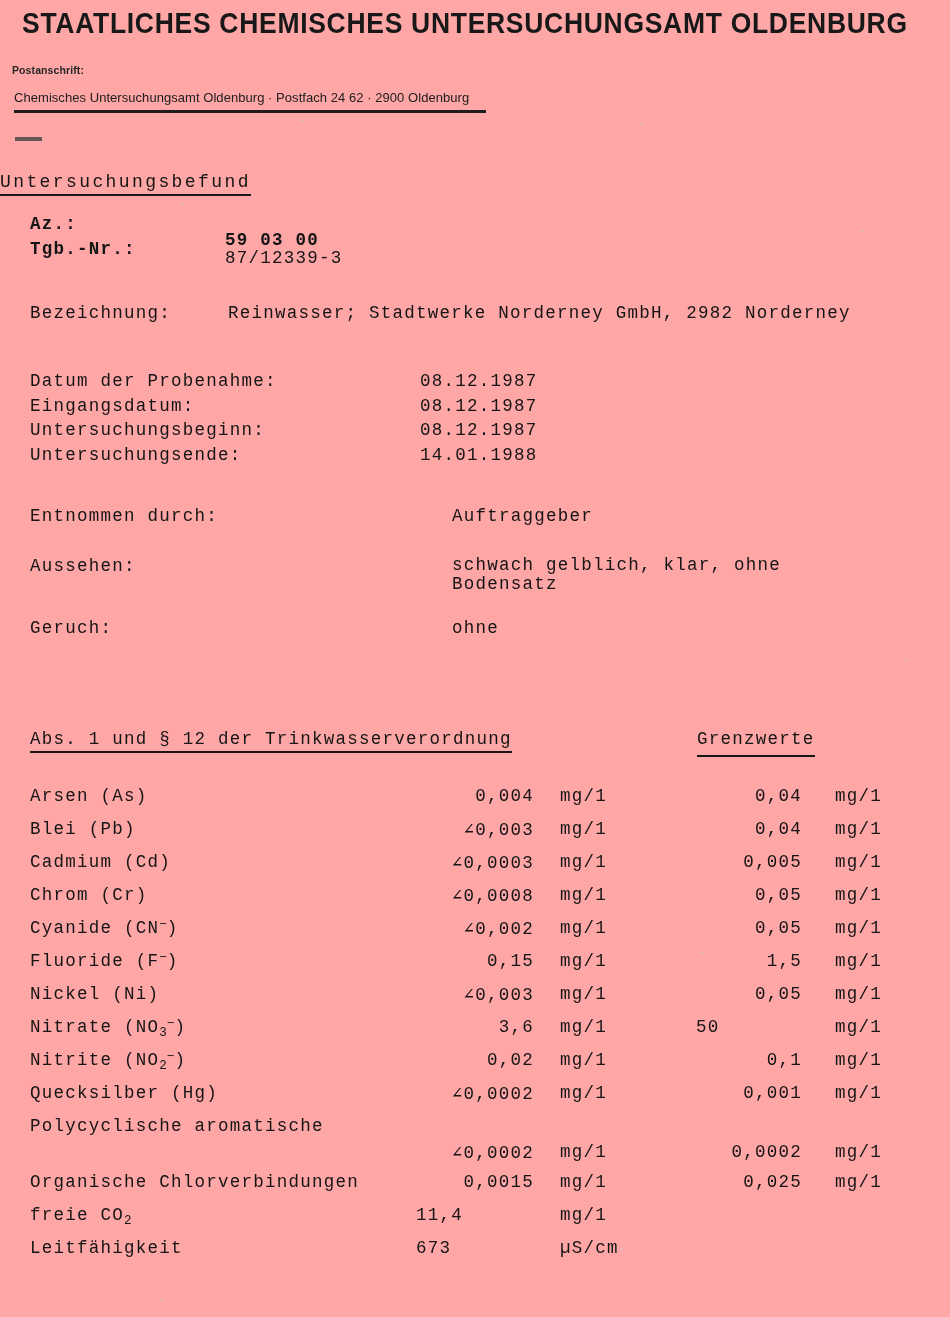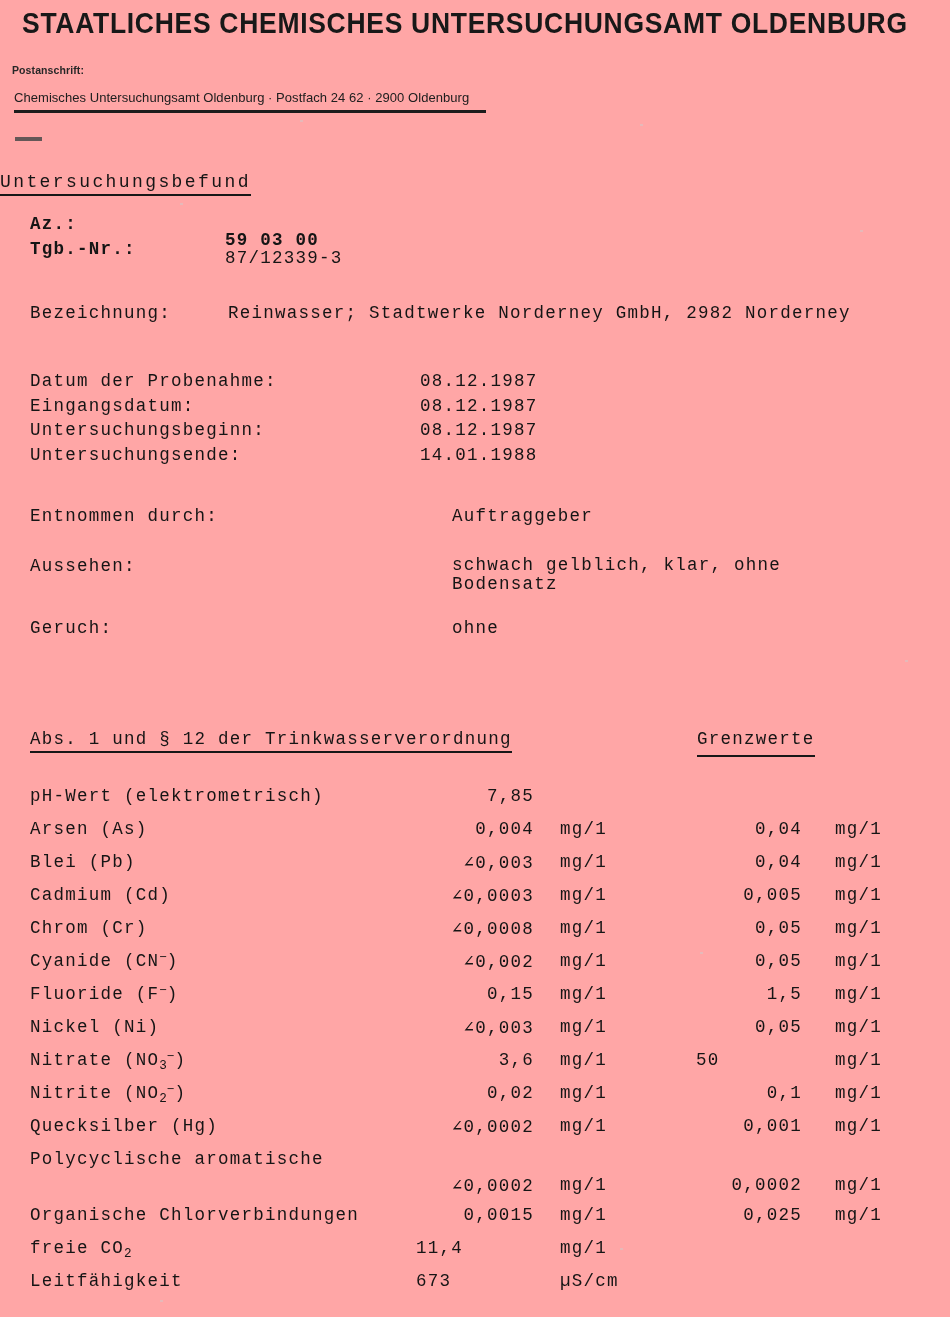--- a/index.html
+++ b/index.html
@@ -271,27 +271,20 @@
   <div class="tw val-aussehen">schwach gelblich, klar, ohne
 Bodensatz</div>
   <div class="tw lbl-geruch">Geruch:</div>
   <div class="tw val-geruch">ohne</div>
 
   <div class="tw sec-line2"><span>Abs. 1 und § 12 der Trinkwasserverordnung</span></div>
   <div class="tw sec-grenz"><span>Grenzwerte</span></div>
 
   <div class="table">
 
-    <div class="row">
-      <div class="c-name">pH-Wert (elektrometrisch)</div>
-      <div class="c-value">7,85</div>
-      <div class="c-unit"></div>
-      <div class="c-limit"></div>
-      <div class="c-lunit"></div>
-    </div>
 
     <div class="row">
       <div class="c-name">Arsen (As)</div>
       <div class="c-value">0,004</div>
       <div class="c-unit">mg/1</div>
       <div class="c-limit">0,04</div>
       <div class="c-lunit">mg/1</div>
     </div>
 
     <div class="row">

